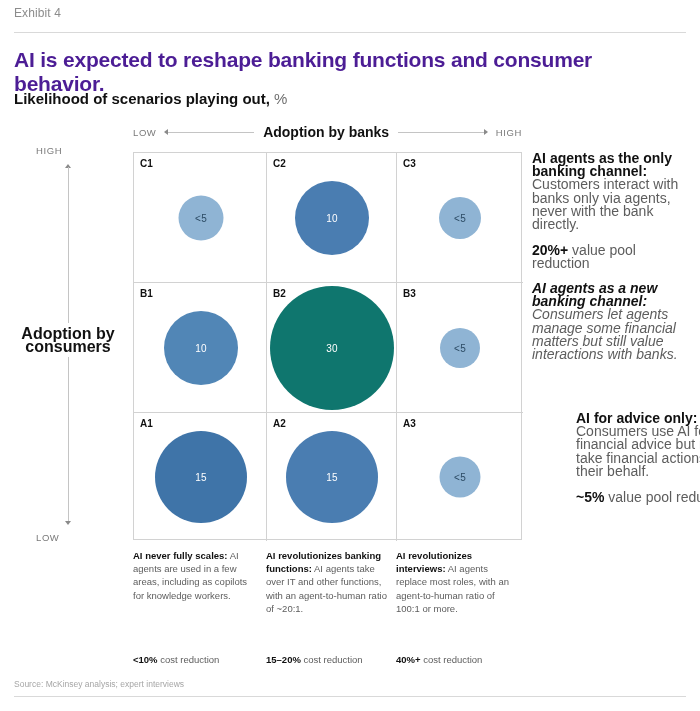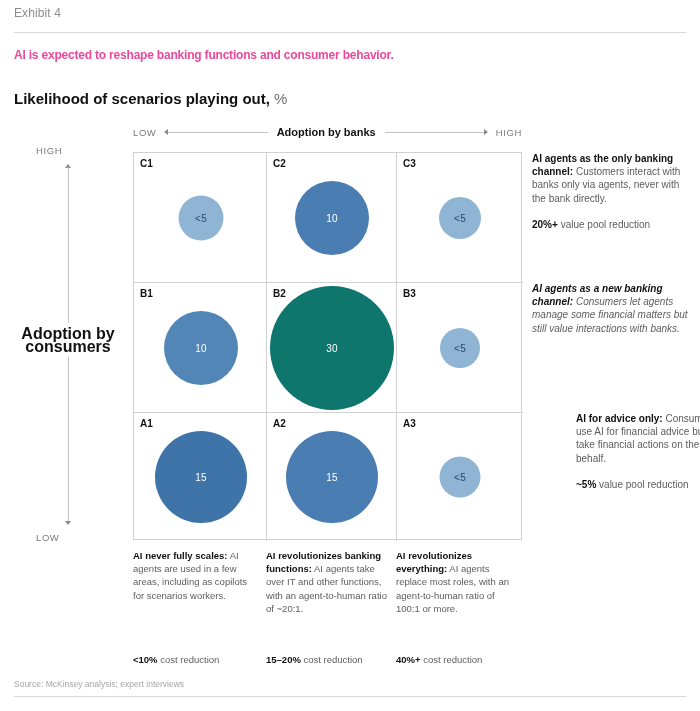--- a/index.html
+++ b/index.html
@@ -31,24 +31,24 @@
   .rule-top {
     position: absolute;
     left: 14px; top: 32px;
     width: 672px; height: 1px;
     background: #d9d9d9;
   }
   .headline {
     position: absolute;
     left: 14px; top: 48px;
     width: 660px;
-    font-size: 12px;
+    font-size: 21px;
     font-weight: bold;
     letter-spacing: -0.2px;
-    color: #ec4899;
+    color: #4c1d95;
   }
   .subhead {
     position: absolute;
     left: 14px; top: 90px;
     font-size: 15px;
     font-weight: bold;
     color: #111111;
   }
   .subhead .unit {
     font-weight: normal;
@@ -63,21 +63,21 @@
     display: flex;
     align-items: center;
   }
   .xaxis .end-label {
     font-size: 9.5px;
     color: #7a7a7a;
     letter-spacing: 0.6px;
     white-space: nowrap;
   }
   .xaxis .axis-title {
-    font-size: 11px;
+    font-size: 14px;
     font-weight: bold;
     color: #111111;
     white-space: nowrap;
     padding: 0 9px;
   }
   .xaxis .line {
     flex: 1 1 auto;
     height: 1px;
     background: #c4c4c4;
     position: relative;
@@ -200,31 +200,31 @@
     position: absolute;
     left: 532px; top: 152px;
     width: 160px; height: 388px;
   }
   .annot {
     position: absolute;
     left: 0;
     width: 158px;
   }
   .annot .body {
-    font-size: 10px;
+    font-size: 14px;
     line-height: 13.2px;
     color: #5d5d5d;
   }
   .annot .body b {
     color: #111111;
     font-weight: bold;
   }
   .annot .metric {
     margin-top: 13px;
-    font-size: 10px;
+    font-size: 14px;
     line-height: 13.2px;
     color: #5d5d5d;
   }
   .annot .metric b {
     color: #111111;
     font-weight: bold;
   }
 
   
   .col-notes {
@@ -372,29 +372,29 @@
         <div class="body"><b>AI agents as a new banking channel:</b><span> Consumers let agents manage some financial matters but still value interactions with banks.</span></div>
       </div>
       <div class="annot" style="top: 260px; margin-left: 44px;">
         <div class="body"><b>AI for advice only:</b><span> Consumers use AI for financial advice but not to take financial actions on their behalf.</span></div>
         <div class="metric"><b>~5%</b><span> value pool reduction</span></div>
       </div>
     </div>
 
   <div class="col-notes" id="col-notes">
       <div class="col-note" style="left: 0px;">
-        <div class="body"><b>AI never fully scales:</b><span> AI agents are used in a few areas, including as copilots for scenarios workers.</span></div>
+        <div class="body"><b>AI never fully scales:</b><span> AI agents are used in a few areas, including as copilots for knowledge workers.</span></div>
         <div class="metric"><b>&lt;10%</b><span> cost reduction</span></div>
       </div>
       <div class="col-note" style="left: 133px;">
         <div class="body"><b>AI revolutionizes banking functions:</b><span> AI agents take over IT and other functions, with an agent-to-human ratio of ~20:1.</span></div>
         <div class="metric"><b>15–20%</b><span> cost reduction</span></div>
       </div>
       <div class="col-note" style="left: 263px;">
-        <div class="body"><b>AI revolutionizes everything:</b><span> AI agents replace most roles, with an agent-to-human ratio of 100:1 or more.</span></div>
+        <div class="body"><b>AI revolutionizes interviews:</b><span> AI agents replace most roles, with an agent-to-human ratio of 100:1 or more.</span></div>
         <div class="metric"><b>40%+</b><span> cost reduction</span></div>
       </div>
     </div>
 
   <div class="rule-bottom"></div>
   <div class="source">Source: McKinsey analysis; expert interviews</div>
 
 </div>
 
 </body></html>

